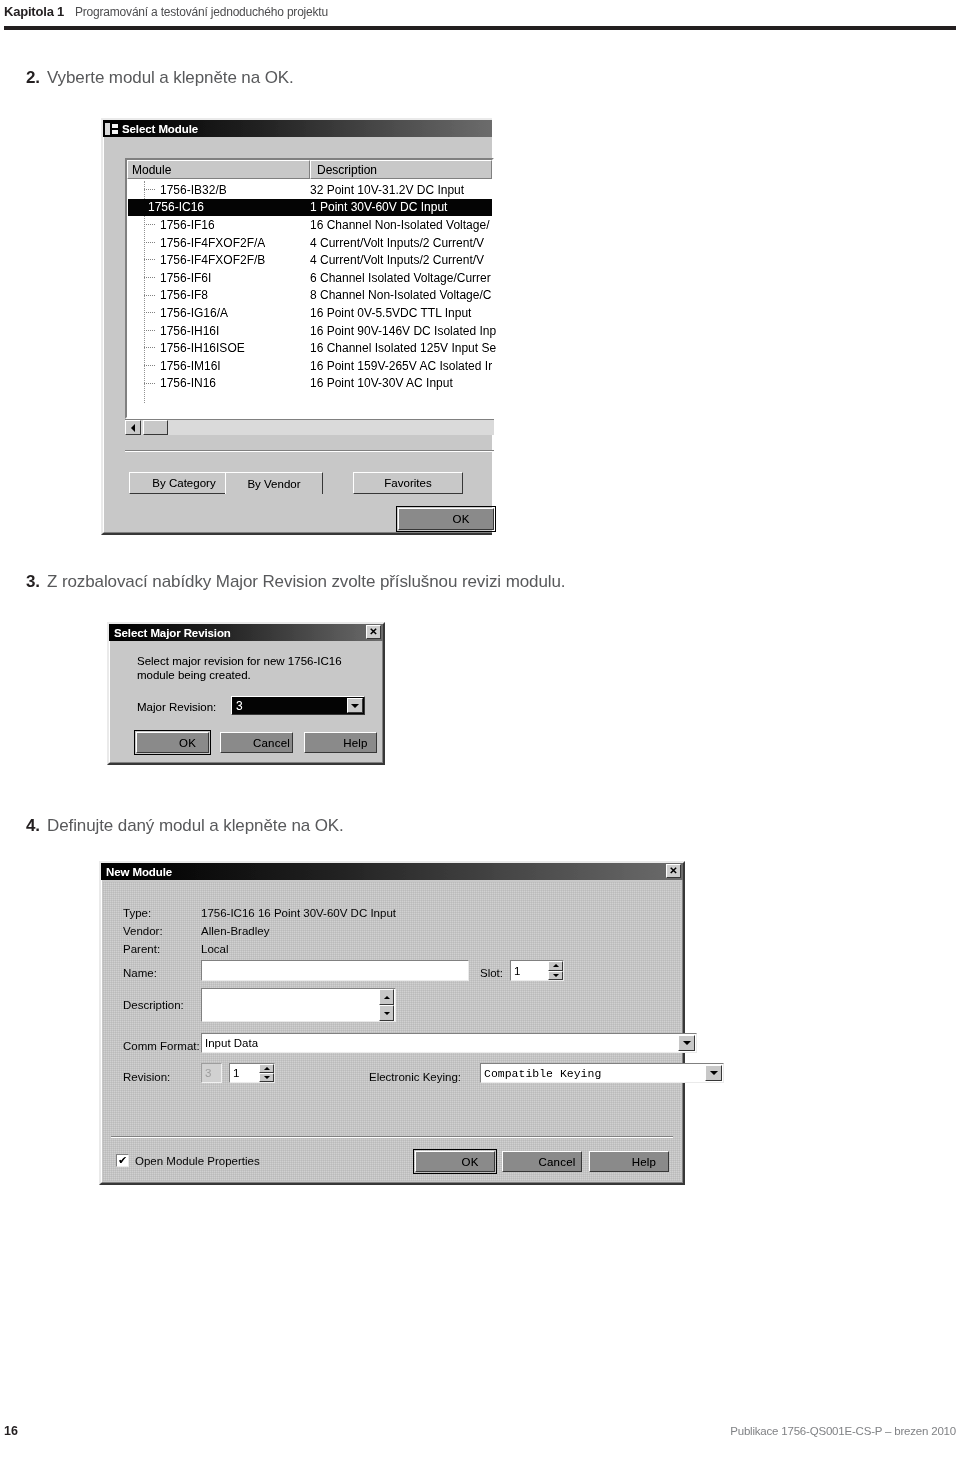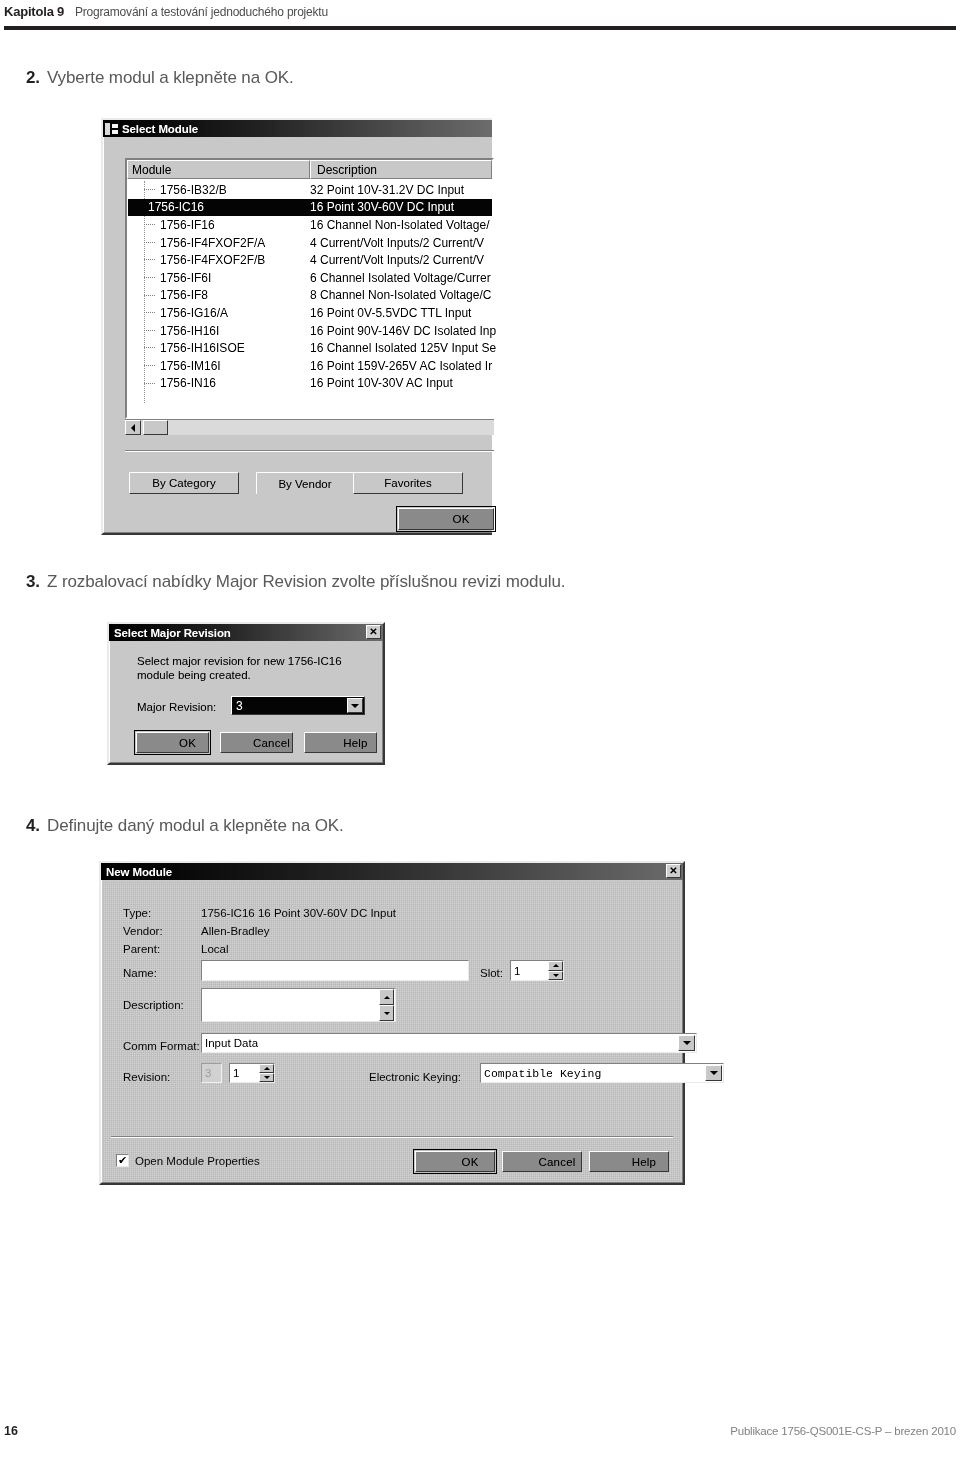--- a/index.html
+++ b/index.html
@@ -171,21 +171,21 @@
             border-top:1px solid #808080; border-bottom:1px solid #ffffff; }
   .sm-tabs { position:absolute; left:26px; top:352px; height:22px; }
   .sm-tab {
     position:absolute; top:0; height:22px; background:#c0c0c0;
     border-top:1px solid #ffffff; border-left:1px solid #ffffff;
     border-right:1px solid #3f3f3f;
     display:flex; align-items:center; justify-content:center;
     font-size:11.5px; color:#000;
   }
   .sm-tab.t1 { left:0;   width:110px; border-bottom:1px solid #3f3f3f; }
-  .sm-tab.t2 { left:127px; width:98px;text-align:right; }
+  .sm-tab.t2 { left:96px; width:98px;text-align:right; }
   .sm-tab.t3 { left:224px; width:110px; border-bottom:1px solid #3f3f3f; }
   .sm-ok { left:295px; top:388px; width:96px; height:22px; }
 
   
   #dlg-major-revision {
     left:107px; top:622px; width:278px; height:143px;
   }
   .mr-title { position:absolute; left:28px; top:30px; width:235px;
               font-size:11.5px; line-height:14px; color:#000; }
   .mr-label { position:absolute; left:28px; top:77px; font-size:11.5px; }
@@ -250,21 +250,21 @@
   }
   .footer-pub {
     position:absolute; right:4px; top:1425px;
     font-size:11.5px; color:#808285; letter-spacing:-0.2px; white-space:nowrap;
   }
 </style>
 </head>
 <body>
 
 <div class="page-header">
-  <div class="hdr-chapter">Kapitola 9</div>
+  <div class="hdr-chapter">Kapitola 1</div>
   <div class="hdr-title">Programování a testování jednoduchého projektu</div>
   <div class="hdr-rule"></div>
 </div>
 
 <div class="step step1">
   <span class="num">2.</span><span>Vyberte modul a klepněte na OK.</span>
 </div>
 
 <div class="win" id="dlg-select-module">
   <div class="win-inner"></div>
@@ -281,21 +281,21 @@
     </div>
     <div class="sm-rows" id="sm-rows">
       <div class="sm-treeline"></div>
     <div class="sm-row">
           <span class="tick"></span>
           <span class="mod">1756-IB32/B</span>
           <span class="desc">32 Point 10V-31.2V DC Input</span>
         </div>
         <div class="sm-row sel">
           <span class="mod">1756-IC16</span>
-          <span class="desc">16 Point 30V-60V DC Input</span>
+          <span class="desc">1 Point 30V-60V DC Input</span>
         </div>
         <div class="sm-row">
           <span class="tick"></span>
           <span class="mod">1756-IF16</span>
           <span class="desc">16 Channel Non-Isolated Voltage/</span>
         </div>
         <div class="sm-row">
           <span class="tick"></span>
           <span class="mod">1756-IF4FXOF2F/A</span>
           <span class="desc">4 Current/Volt Inputs/2 Current/V</span>

